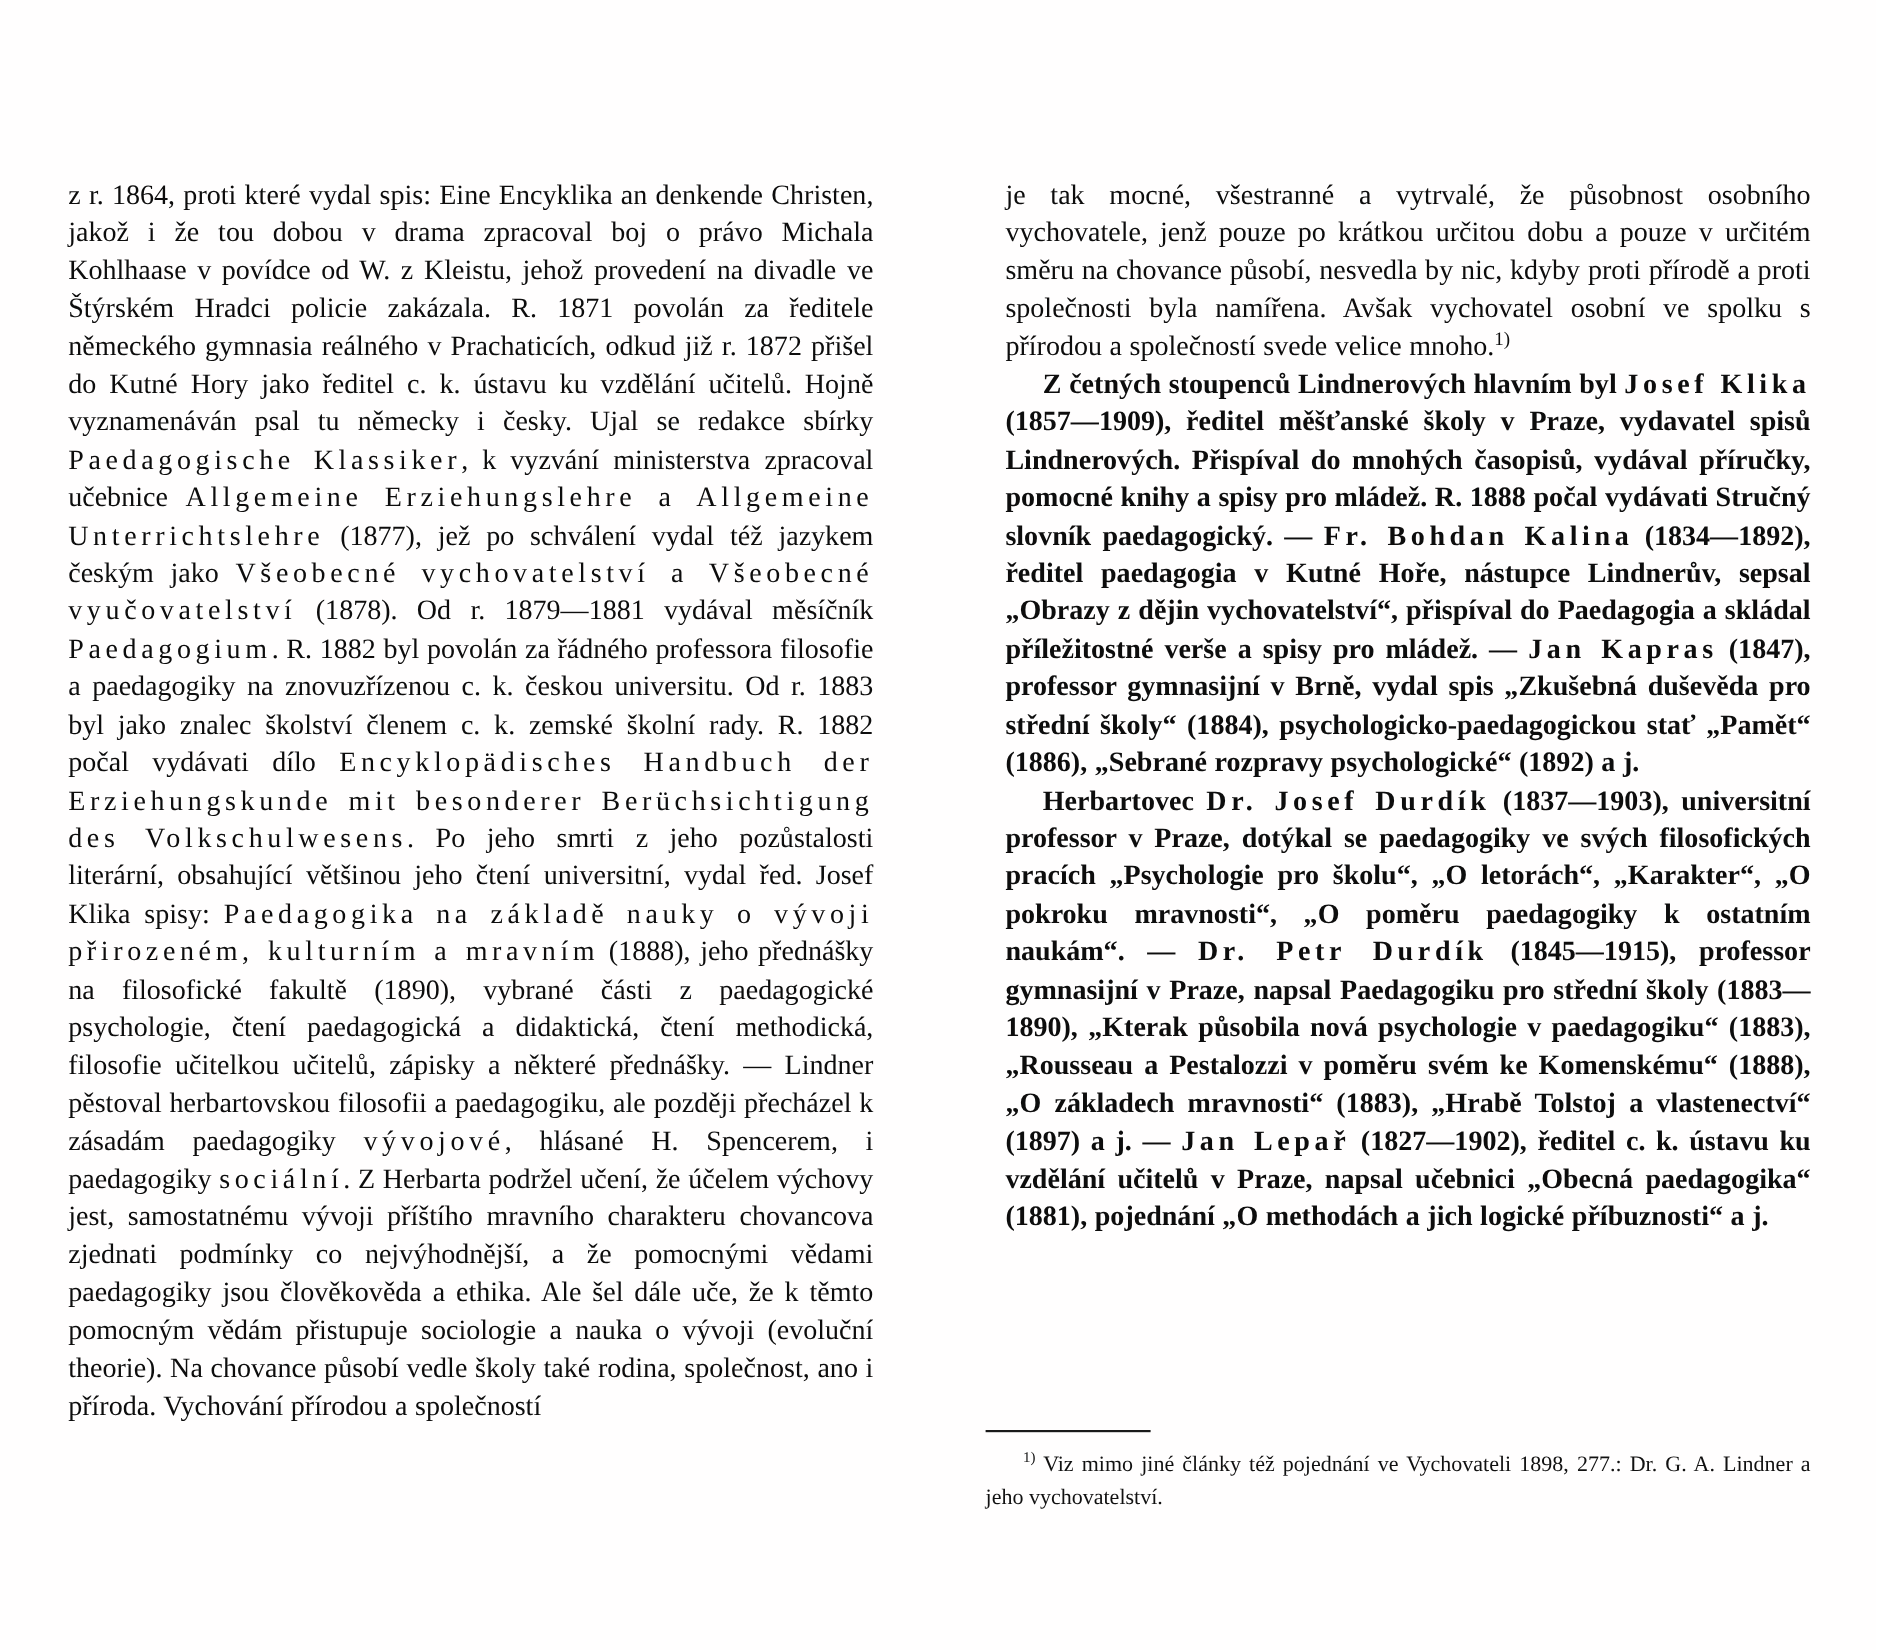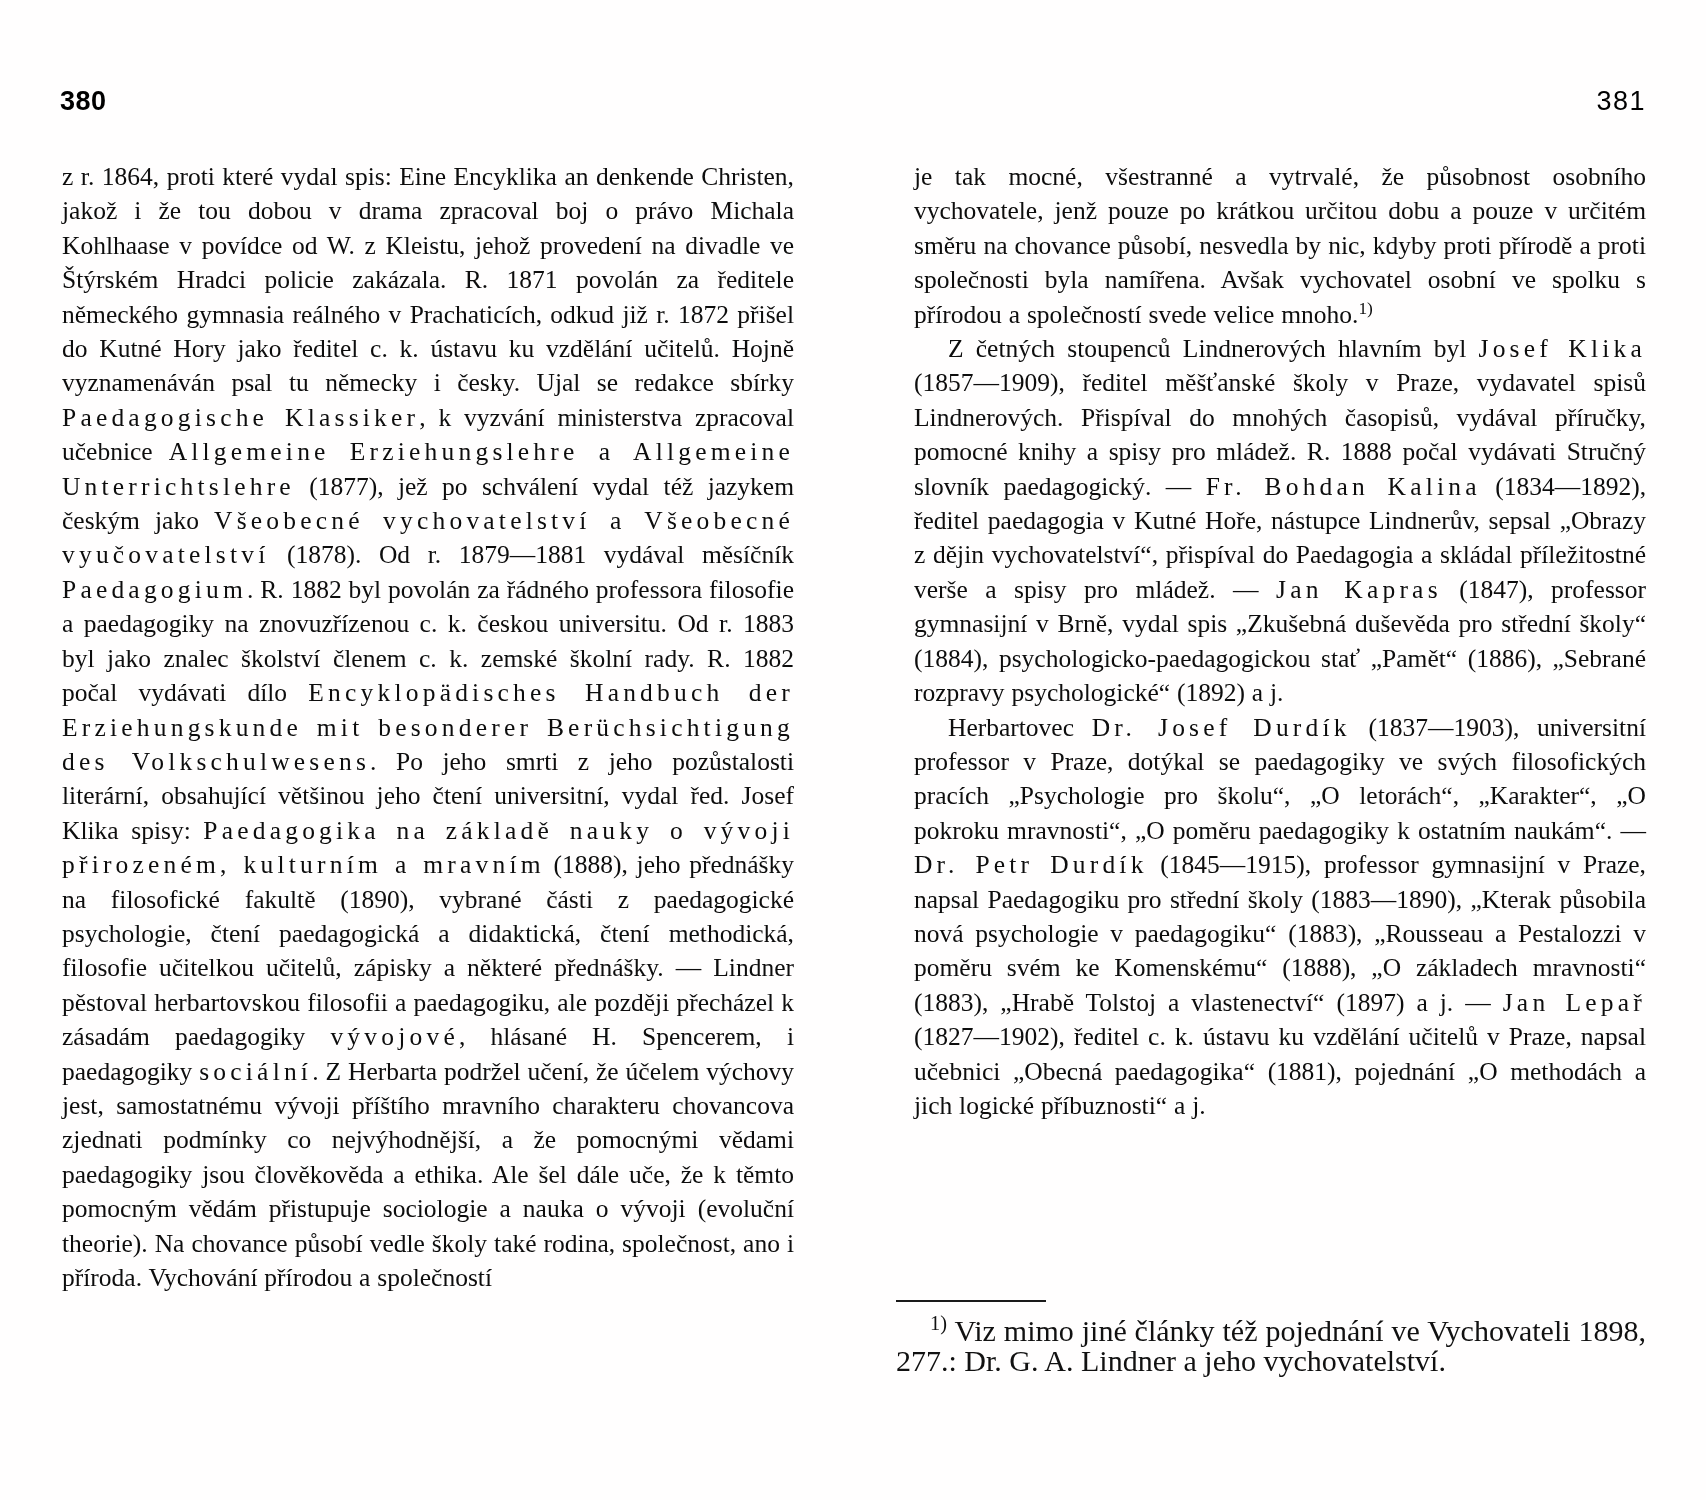--- a/index.html
+++ b/index.html
@@ -64,39 +64,40 @@
     margin: 0;
     font-size: 25.5px;
     line-height: 34.4px;
     text-align: justify;
     text-justify: inter-word;
     word-spacing: 0.5px;
     color: #0d0d0d;
   }
   .col p.indent {
     text-indent: 34px;
+    font-weight: bold;
   }
   .sp {
     letter-spacing: 4.2px;
   }
   .footnote-wrap {
     position: absolute;
     left: 896px;
     top: 1300px;
     width: 750px;
   }
   .footnote-rule {
     width: 150px;
     height: 2px;
     background: #1a1a1a;
     margin-bottom: 14px;
   }
   .footnote {
     margin: 0;
-    font-size: 30px;
+    font-size: 20px;
     line-height: 30px;
     text-align: justify;
     text-indent: 34px;
     color: #111;
   }
   sup {
     font-size: 0.68em;
     vertical-align: super;
     line-height: 0;
   }
@@ -108,24 +109,20 @@
     background: #fffdfb;
     mix-blend-mode: multiply;
     opacity: 0.35;
   }
 </style>
 </head>
 <body>
 
 <div class="page">
 
-  <div class="folio-row">
-    <div class="folio-left">380</div>
-    <div class="folio-right">381</div>
-  </div>
 
   <div class="columns">
 
     <div class="col">
       <p><span>z r. 1864, proti které vydal spis: Eine Encyklika an denkende Christen, jakož i že tou dobou v drama zpracoval boj o právo Michala Kohlhaase v povídce od W. z Kleistu, jehož provedení na divadle ve Štýrském Hradci policie zakázala. R. 1871 povolán za ředitele německého gymnasia reálného v Prachaticích, odkud již r. 1872 přišel do Kutné Hory jako ředitel c. k. ústavu ku vzdělání učitelů. Hojně vyznamenáván psal tu německy i česky. Ujal se redakce sbírky </span><span class="sp">Paedagogische Klassiker</span><span>, k vyzvání ministerstva zpracoval učebnice </span><span class="sp">Allgemeine Erziehungslehre a Allgemeine Unterrichtslehre</span><span> (1877), jež po schválení vydal též jazykem českým jako </span><span class="sp">Všeobecné vychovatelství a Všeobecné vyučovatelství</span><span> (1878). Od r. 1879—1881 vydával měsíčník </span><span class="sp">Paedagogium</span><span>. R. 1882 byl povolán za řádného professora filosofie a paedagogiky na znovuzřízenou c. k. českou universitu. Od r. 1883 byl jako znalec školství členem c. k. zemské školní rady. R. 1882 počal vydávati dílo </span><span class="sp">Encyklopädisches Handbuch der Erziehungskunde mit besonderer Berüchsichtigung des Volkschulwesens</span><span>. Po jeho smrti z jeho pozůstalosti literární, obsahující většinou jeho čtení universitní, vydal řed. Josef Klika spisy: </span><span class="sp">Paedagogika na základě nauky o vývoji přirozeném, kulturním a mravním</span><span> (1888), jeho přednášky na filosofické fakultě (1890), vybrané části z paedagogické psychologie, čtení paedagogická a didaktická, čtení methodická, filosofie učitelkou učitelů, zápisky a některé přednášky. — Lindner pěstoval herbartovskou filosofii a paedagogiku, ale později přecházel k zásadám paedagogiky </span><span class="sp">vývojové</span><span>, hlásané H. Spencerem, i paedagogiky </span><span class="sp">sociální</span><span>. Z Herbarta podržel učení, že účelem výchovy jest, samostatnému vývoji příštího mravního charakteru chovancova zjednati podmínky co nejvýhodnější, a že pomocnými vědami paedagogiky jsou člověkověda a ethika. Ale šel dále uče, že k těmto pomocným vědám přistupuje sociologie a nauka o vývoji (evoluční theorie). Na chovance působí vedle školy také rodina, společnost, ano i příroda. Vychování přírodou a společností</span></p>
     </div>
 
     <div class="col">
       <p><span>je tak mocné, všestranné a vytrvalé, že působnost osobního vychovatele, jenž pouze po krátkou určitou dobu a pouze v určitém směru na chovance působí, nesvedla by nic, kdyby proti přírodě a proti společnosti byla namířena. Avšak vychovatel osobní ve spolku s přírodou a společností svede velice mnoho.</span><sup>1)</sup></p>
       <p class="indent"><span>Z četných stoupenců Lindnerových hlavním byl </span><span class="sp">Josef Klika</span><span> (1857—1909), ředitel měšťanské školy v Praze, vydavatel spisů Lindnerových. Přispíval do mnohých časopisů, vydával příručky, pomocné knihy a spisy pro mládež. R. 1888 počal vydávati Stručný slovník paedagogický. — </span><span class="sp">Fr. Bohdan Kalina</span><span> (1834—1892), ředitel paedagogia v Kutné Hoře, nástupce Lindnerův, sepsal „Obrazy z dějin vychovatelství“, přispíval do Paedagogia a skládal příležitostné verše a spisy pro mládež. — </span><span class="sp">Jan Kapras</span><span> (1847), professor gymnasijní v Brně, vydal spis „Zkušebná duševěda pro střední školy“ (1884), psychologicko-paedagogickou stať „Pamět“ (1886), „Sebrané rozpravy psychologické“ (1892) a j.</span></p>

